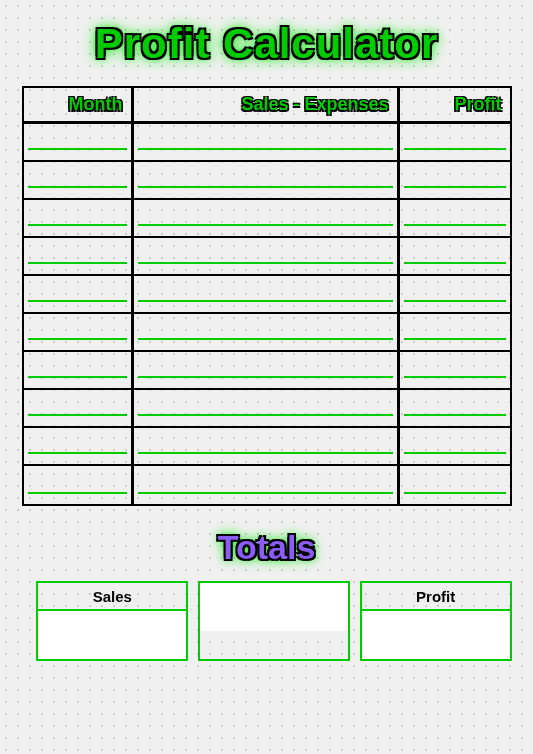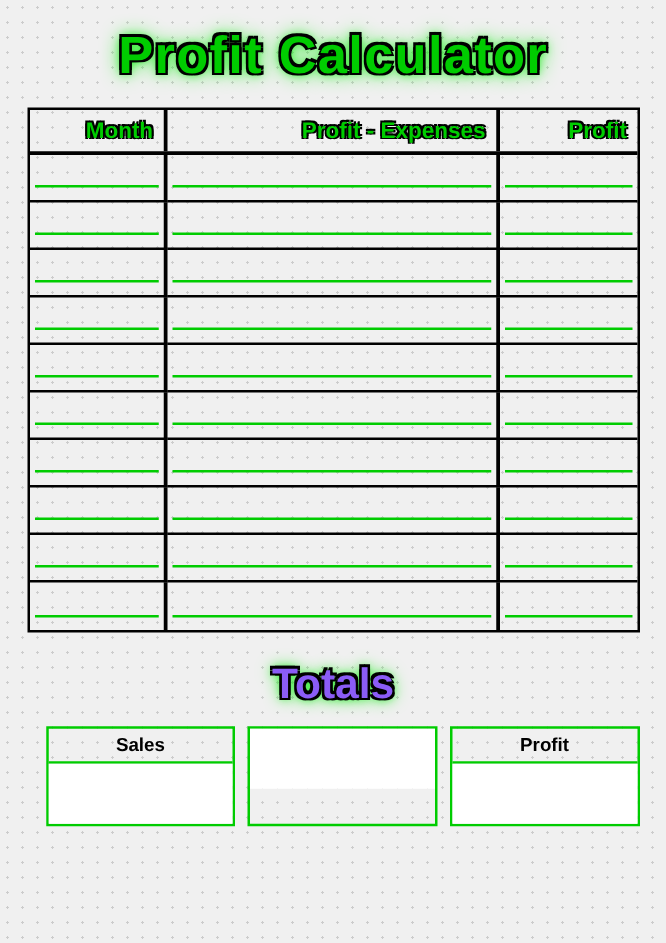--- a/index.html
+++ b/index.html
@@ -136,21 +136,21 @@
          2px  2px 0 #000,
          0    0   8px #00ee00,
          0    0   14px #00ee00;
       font-family: 'Arial Black', Arial, sans-serif;
       margin-bottom: 14px;
     }
 
     .totals-boxes {
       display: flex;
       flex-direction: row;
-      justify-content: space-between;
+      justify-content: flex-end;
       width: 490px;
       gap: 10px;
       padding-left: 15px;
     }
 
     .total-box {
       flex: 1;
       border: 2.5px solid #00cc00;
       display: flex;
       flex-direction: column;
@@ -174,21 +174,21 @@
 </head>
 <body>
 
 <div class="page-container">
 
   <div class="title">Profit Calculator</div>
 
   <div class="table-wrapper">
     <div class="table-header">
       <div class="header-cell">Month</div>
-      <div class="header-cell">Profit - Expenses</div>
+      <div class="header-cell">Sales - Expenses</div>
       <div class="header-cell">Profit</div>
     </div>
 
     <div class="table-body">
       <div class="table-row">
         <div class="cell"></div>
         <div class="cell"></div>
         <div class="cell"></div>
       </div>
       <div class="table-row">

